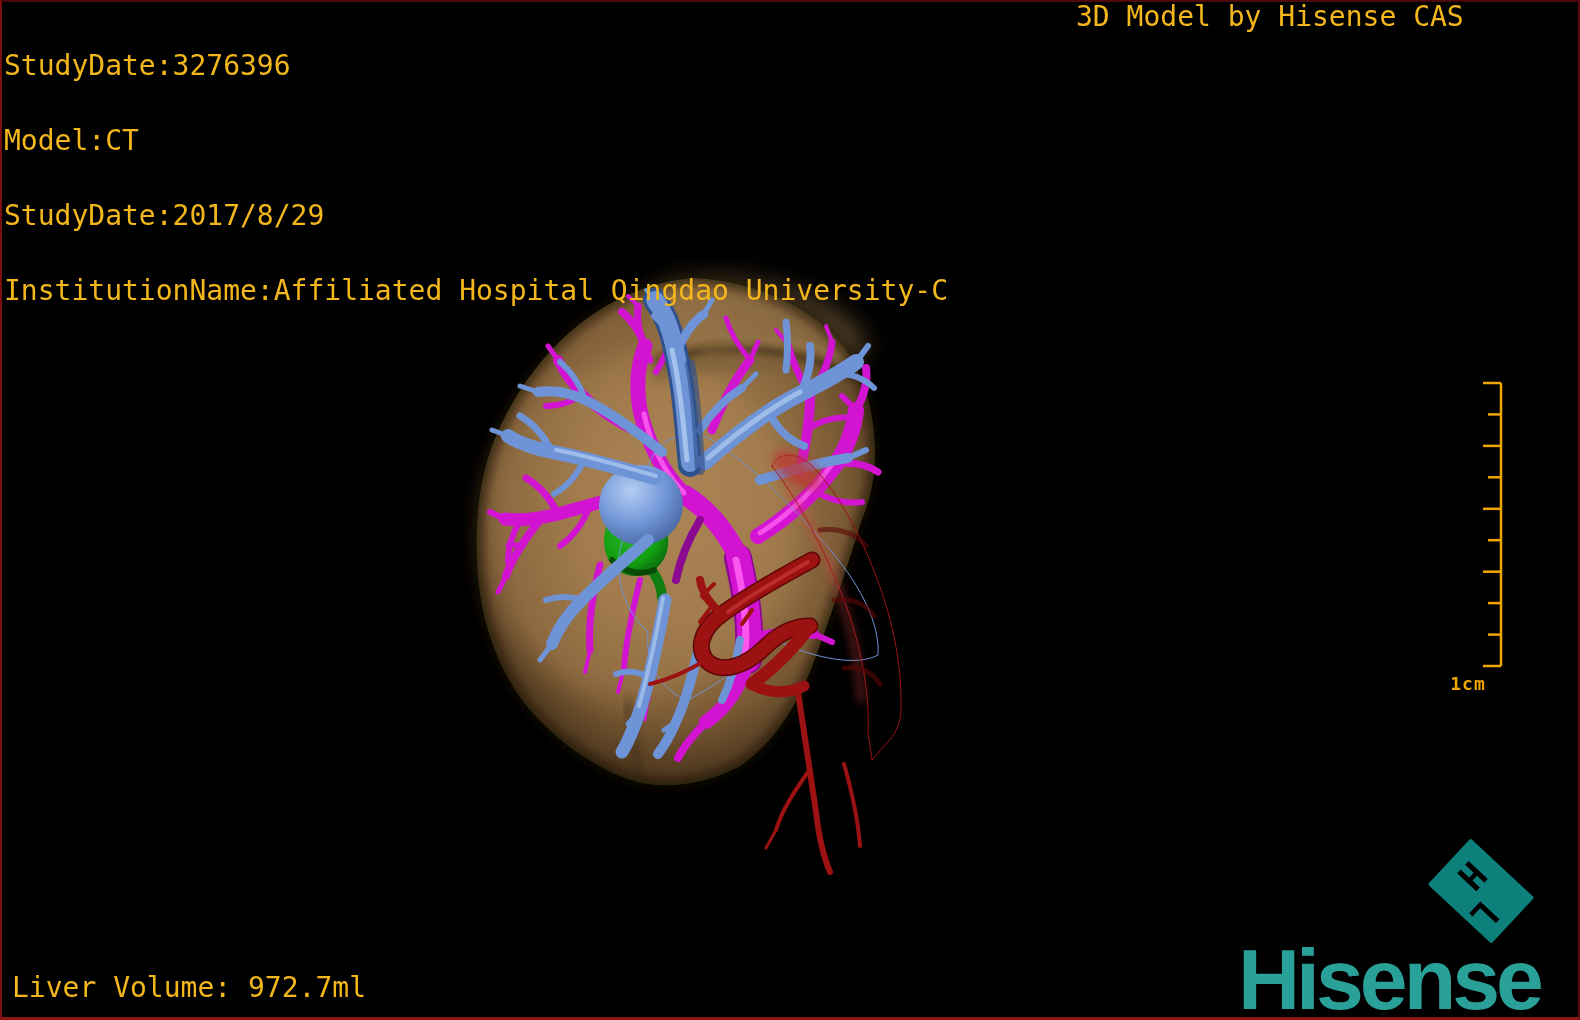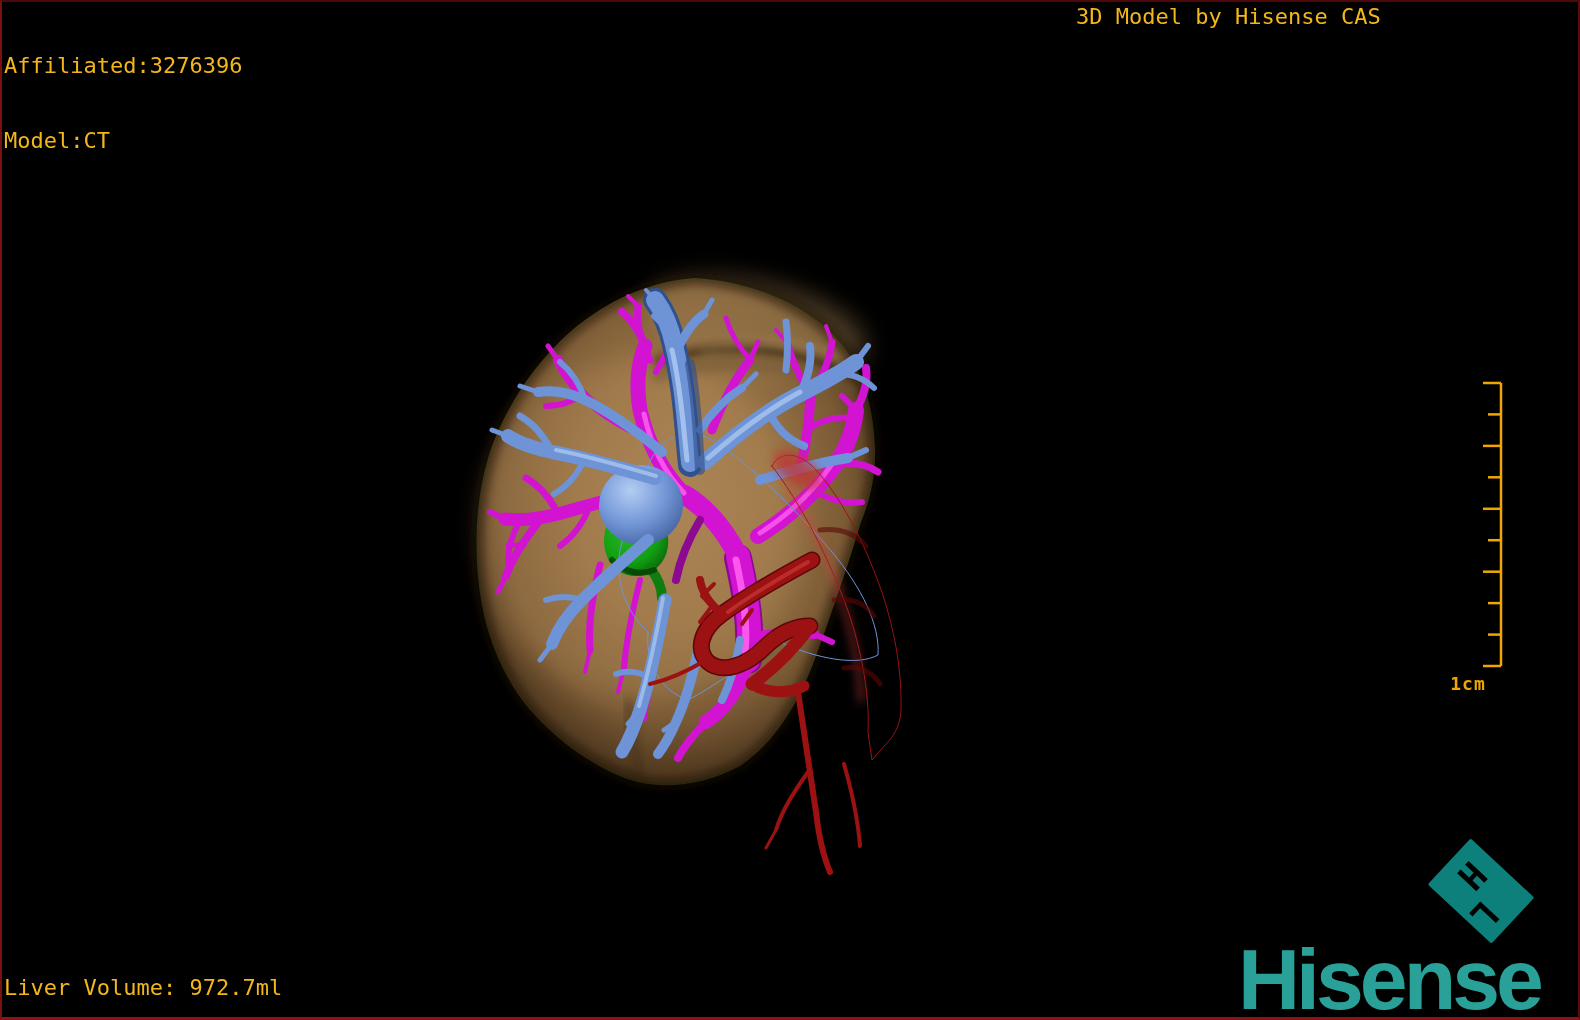--- a/index.html
+++ b/index.html
@@ -10,26 +10,26 @@
   .frame{
     position:absolute;inset:0;pointer-events:none;z-index:50;
     border-top:2px solid #4d0909;
     border-right:2px solid #5a0b0b;
     border-left:2px solid #7a1010;
     border-bottom:3px solid #8b1515;
   }
   .scene{position:absolute;left:0;top:0;z-index:1;}
   .overlay-text{
     position:absolute;color:var(--c-overlay-text,#f3b71c);
-    font-size:22px;line-height:25px;white-space:pre;z-index:10;
+    font-size:28px;line-height:25px;white-space:pre;z-index:10;
     letter-spacing:0px;
   }
   .patient-info{left:4px;top:3px;}
   .watermark{left:1076px;top:4px;}
-  .volume{left:4px;top:975px;}
+  .volume{left:12px;top:975px;}
   .scalebar{position:absolute;left:1400px;top:360px;z-index:10;}
   .scalebar line{stroke:var(--c-scale-bar,#efa700);stroke-width:2.5;}
   .scalebar text{
     fill:var(--c-scale-bar,#efa700);font-family:"DejaVu Sans Mono",monospace;
     font-size:18px;font-weight:bold;letter-spacing:1px;
   }
   .brand{position:absolute;left:1380px;top:815px;z-index:10;}
   .wordmark{
     position:absolute;left:1238px;top:936px;z-index:10;
     color:var(--c-brand-teal,#2aa198);
@@ -259,22 +259,24 @@
       <path stroke-width="3" d="M 776,830 L 766,848"></path>
       <path stroke-width="4" d="M 706,660 C 686,672 668,680 650,684"></path>
       <path stroke-width="4" d="M 700,622 L 712,606 L 702,596 L 714,584"></path>
       <path stroke-width="4" d="M 844,764 C 852,792 858,820 860,846"></path>
       <path stroke-width="4" d="M 742,624 L 752,610"></path>
       <path class="hi" stroke-width="4" opacity="0.6" d="M 808,562 C 780,578 752,594 728,612"></path>
     </g>
   </svg>
 
   <div class="overlay-text patient-info">
-    <div>Affiliated:3276396</div>
+    <div>StudyDate:3276396</div>
     <div>Model:CT</div>
+    <div>StudyDate:2017/8/29</div>
+    <div>InstitutionName:Affiliated Hospital Qingdao University-C</div>
   </div>
 
   <div class="overlay-text watermark">3D Model by Hisense CAS</div>
 
   <div class="overlay-text volume">Liver Volume: 972.7ml</div>
 
   <svg class="scalebar" width="140" height="345" viewBox="0 0 140 345">
     <g>
       <line x1="101" y1="23" x2="101" y2="306"></line>
       <line x1="101" y1="23" x2="83" y2="23"></line>

